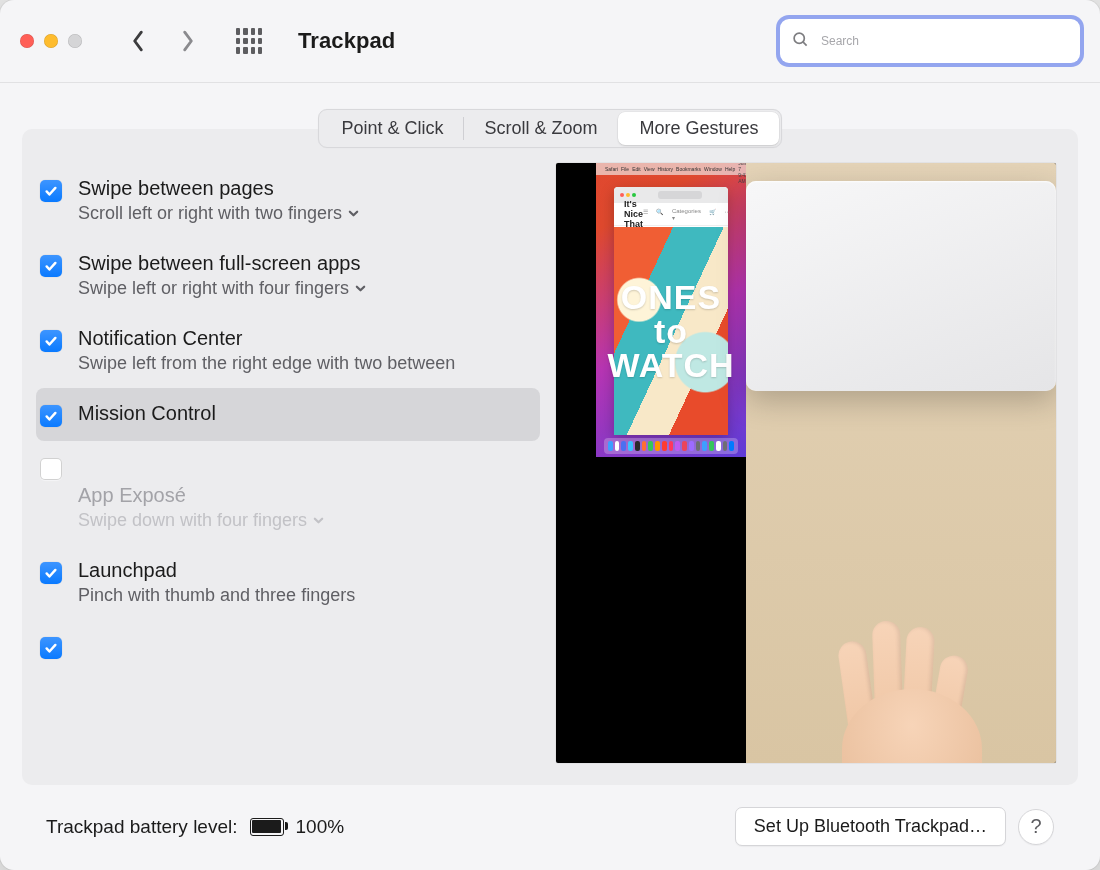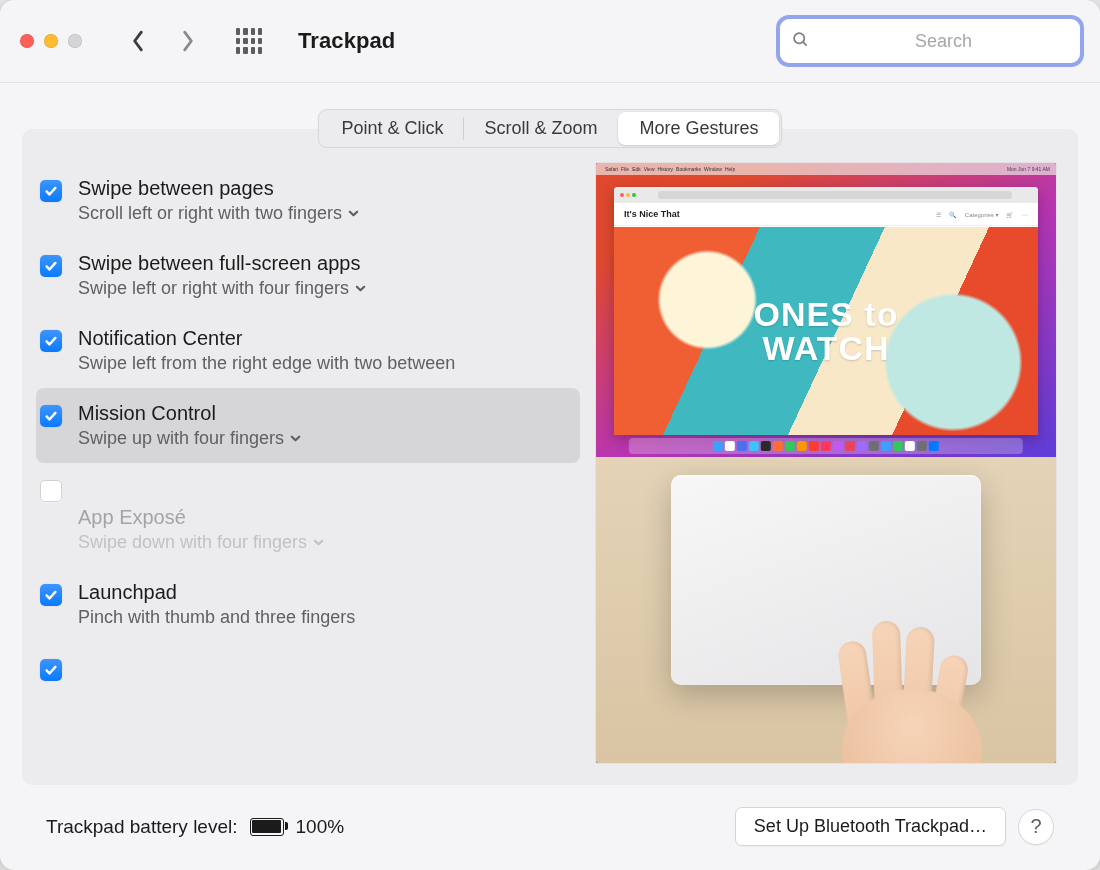--- a/index.html
+++ b/index.html
@@ -55,23 +55,22 @@
   .search{
     display:flex;align-items:center;
     width:276px;height:44px;
     background:#fff;
     border-radius:9px;
     box-shadow:0 0 0 4px var(--search-ring);
     padding:0 12px;gap:10px;
   }
   .search svg{width:17px;height:17px;stroke:#7d7d80;fill:none;stroke-width:2;}
   .search input{
-    border:0;outline:0;flex:1;font-size:18px;background:transparent;
+    border:0;outline:0;flex:1;font-size:12px;background:transparent;
     color:var(--text);
-    text-align:center;
   }
   .search input::placeholder{color:#a7a7ab;}
   
   .segment-wrap{display:flex;justify-content:center;margin-top:26px;margin-bottom:-19px;position:relative;z-index:2;}
   .segment{
     display:flex;background:var(--panel-bg);
     border:1px solid var(--segment-border);
     border-radius:9px;padding:2px;box-shadow:0 0 0 .5px rgba(0,0,0,.02);
   }
   .segment-item{
@@ -121,22 +120,23 @@
   .opt.disabled .opt-title{color:var(--text-disabled);margin-top:29px;}
   .opt.disabled .opt-sub{color:#c2c2c6;}
   .chevron{display:inline-flex;}
   .chevron svg{width:11px;height:11px;stroke:currentColor;stroke-width:2.4;fill:none;stroke-linecap:round;stroke-linejoin:round;}
   
   .preview{
     width:460px;flex-shrink:0;
     margin-right:22px;
     border-radius:2px;overflow:hidden;
     box-shadow:0 0 0 .5px rgba(0,0,0,.08);
-    display:flex;flex-direction:column;
+    display:flex;flex-direction:row;
     background:#000;
+    padding-left:40px;
   }
   .p-screen{height:49%;position:relative;overflow:hidden;
     background:linear-gradient(150deg,#e0482f 0%,#df492e 18%,#b735b3 55%,#5e3cd8 100%);
   }
   .p-menubar{height:12px;background:rgba(240,240,240,.65);display:flex;align-items:center;padding:0 6px;gap:3px;font-size:5px;color:#333;}
   .p-apple{font-size:7px;}
   .p-menubar .right{margin-left:auto;font-size:5px;color:#444;}
   .p-browser{position:absolute;left:18px;right:18px;top:24px;bottom:22px;background:#fff;border-radius:4px;box-shadow:0 4px 14px rgba(0,0,0,.25);}
   .p-browser::before{content:"";position:absolute;left:-6px;top:10px;width:100%;height:100%;background:#ddd;border-radius:4px;z-index:-1;box-shadow:0 4px 14px rgba(0,0,0,.2);}
   .p-brow-top{height:16px;background:#e9e9ea;border-radius:4px 4px 0 0;display:flex;align-items:center;padding:0 6px;gap:2px;}
@@ -301,28 +301,20 @@
             </div>
           </div>
           <div class="opt selected">
             <div class="opt-check checked">
               <svg viewBox="0 0 16 16">
                 <path d="M3 8.5 6.2 12 13 4.5"></path>
               </svg>
             </div>
             <div class="opt-body">
               <div class="opt-title">Mission Control</div>
-              <div class="opt-sub">
-                <span>Swipe up with four fingers</span>
-                <span class="chevron">
-                  <svg viewBox="0 0 12 12">
-                    <path d="M2 4l4 4 4-4"></path>
-                  </svg>
-                </span>
-              </div>
             </div>
           </div>
           <div class="opt disabled">
             <div class="opt-check"></div>
             <div class="opt-body">
               <div class="opt-title">App Exposé</div>
               <div class="opt-sub">
                 <span>Swipe down with four fingers</span>
                 <span class="chevron">
                   <svg viewBox="0 0 12 12">

